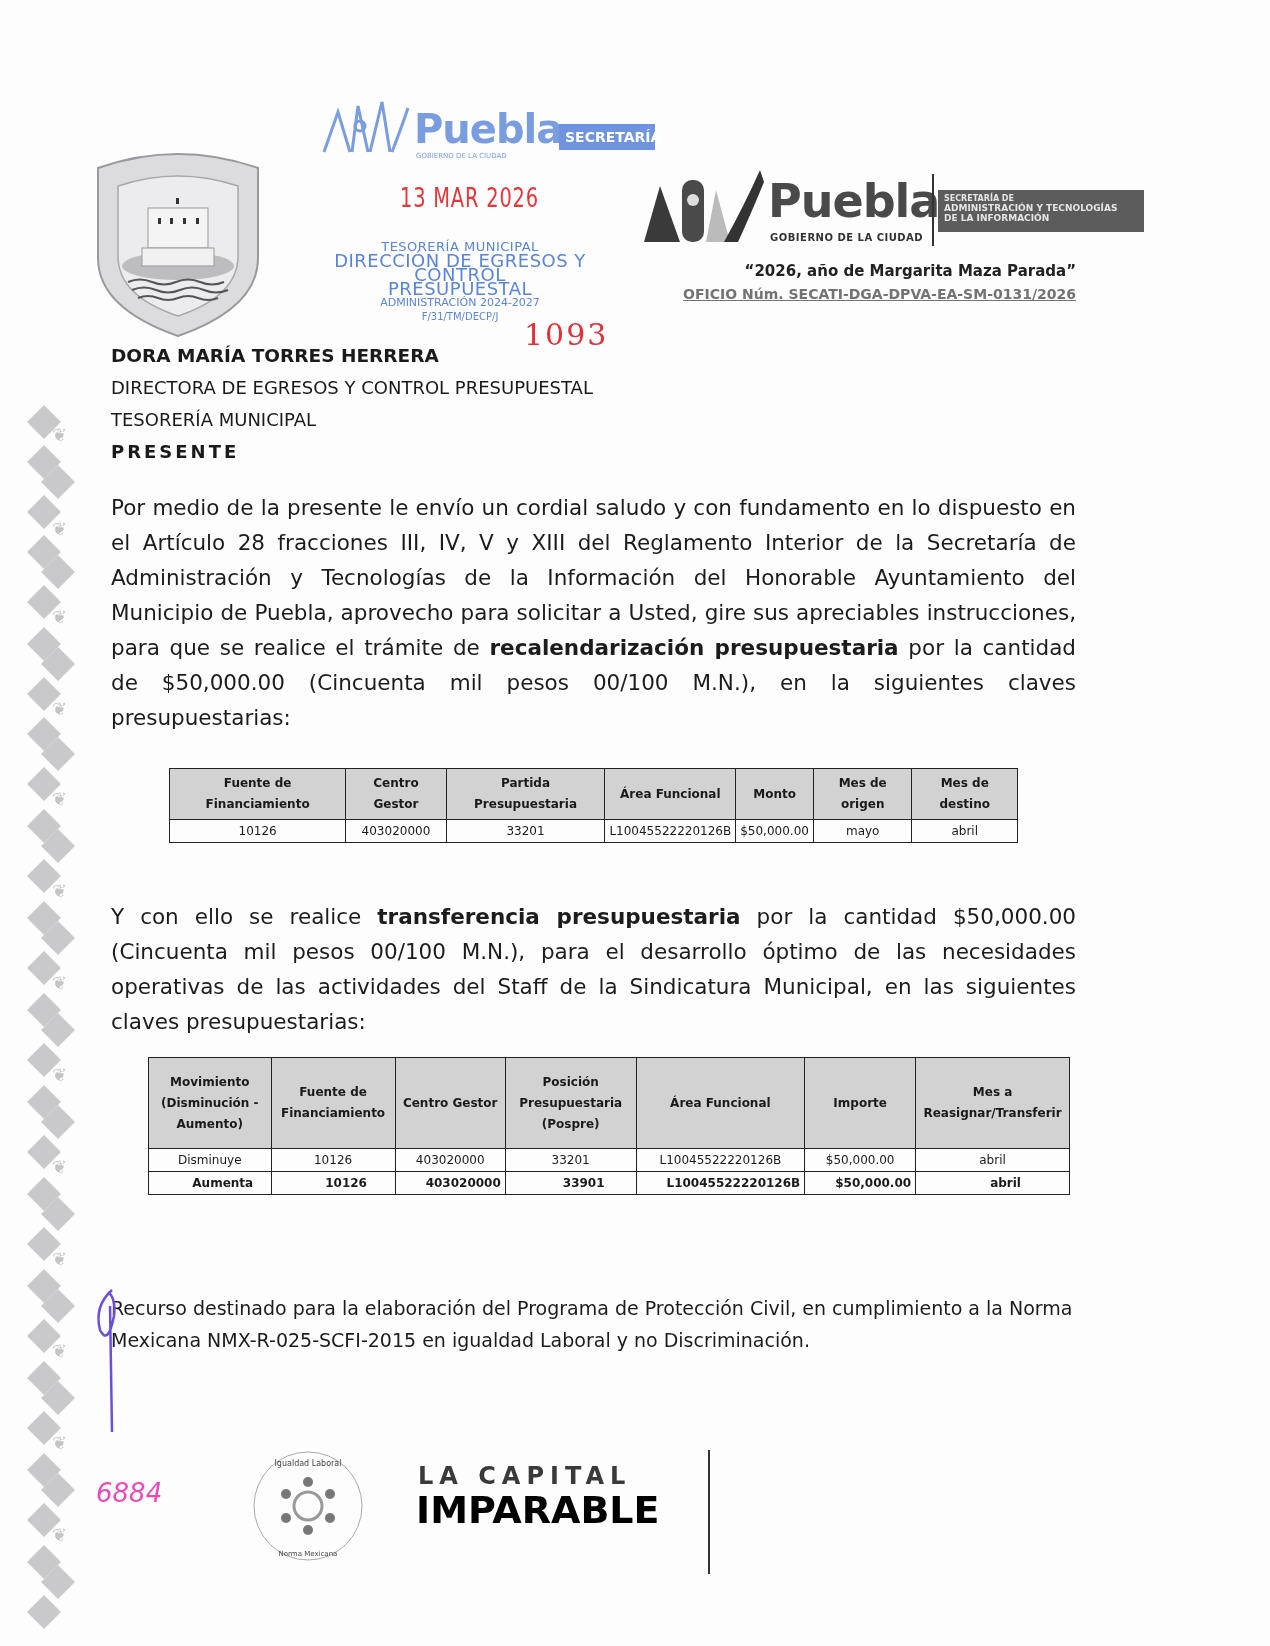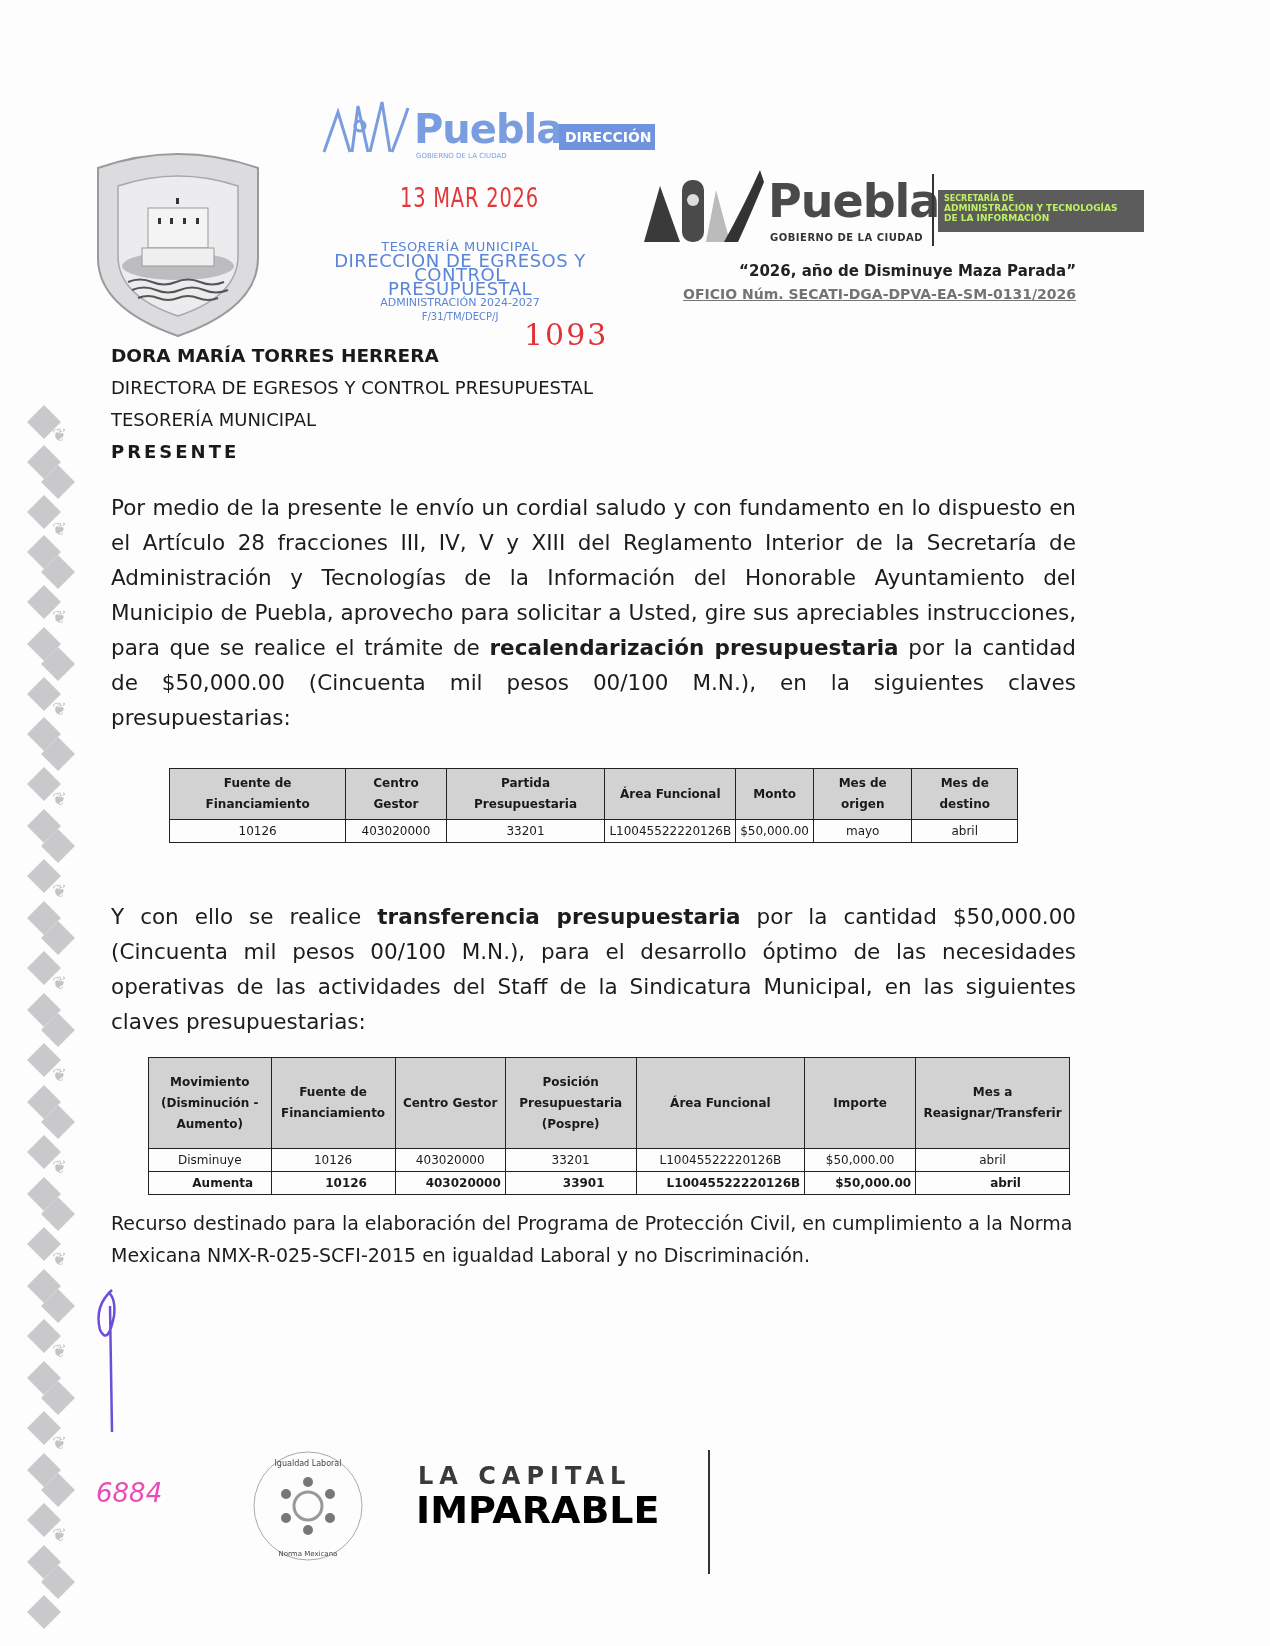--- a/index.html
+++ b/index.html
@@ -26,37 +26,37 @@
   .stamp-text .l2 { font-size: 18px; letter-spacing: 0.5px; }
   .stamp-text .l3 { font-size: 11px; }
   .stamp-text .l4 { font-size: 10px; }
   .folio { left: 524px; top: 317px; font-family: "DejaVu Serif", serif; font-size: 30px; color: #e03238; letter-spacing: 2px; }
 
   
   .hdr-logo { left: 640px; top: 160px; width: 510px; height: 90px; }
   .hdr-logo .pl { position: absolute; left: 128px; top: 14px; font-size: 46px; font-weight: bold; color: #4a4a4a; letter-spacing: -1px; }
   .hdr-logo .gob { position: absolute; left: 130px; top: 72px; font-size: 10px; font-weight: bold; color: #333; letter-spacing: 0.5px; }
   .hdr-logo .sep { position: absolute; left: 292px; top: 14px; width: 2px; height: 72px; background: #333; }
-  .hdr-logo .sec { position: absolute; left: 298px; top: 30px; width: 206px; height: 42px; background: #5c5c5c; color: #bef264; padding: 4px 6px; box-sizing: border-box; }
+  .hdr-logo .sec { position: absolute; left: 298px; top: 30px; width: 206px; height: 42px; background: #5c5c5c; color: #e5e5e5; padding: 4px 6px; box-sizing: border-box; }
   .hdr-logo .sec .s1 { font-size: 8px; font-weight: bold; }
   .hdr-logo .sec .s2 { font-size: 9px; font-weight: bold; }
   .motto { right: 194px; top: 262px; font-size: 15px; font-weight: bold; color: #222; }
   .oficio { right: 194px; top: 286px; font-size: 14px; font-weight: bold; color: #737373; text-decoration: underline; }
 
   
   .addr { left: 111px; top: 340px; font-size: 18px; line-height: 32px; }
   .addr .name { font-weight: bold; font-size: 18.5px; }
   .addr .pres { font-weight: bold; letter-spacing: 3px; }
 
   
   .para { left: 111px; width: 965px; font-size: 21.5px; line-height: 35px; text-align: justify; color: #1c1c1c; }
   .para b { font-weight: bold; }
   .p1 { top: 490px; }
   .p2 { top: 899px; }
-  .p3 { top: 1207px; font-size: 19px; line-height: 32px; text-align: left; }
+  .p3 { top: 1292px; font-size: 19px; line-height: 32px; text-align: left; }
 
   
   table { border-collapse: collapse; position: absolute; font-size: 12px; }
   th { background: #d2d2d2; font-weight: bold; text-align: center; border: 1px solid #222; line-height: 21px; padding: 2px 4px; }
   td { text-align: center; border: 1px solid #222; padding: 0 4px; height: 22px; font-size: 12px; }
   .t1 { left: 169px; top: 768px; width: 849px; }
   .t1 th { height: 46px; }
   .t2 { left: 134px; top: 1057px; width: 922px; margin-left: 14px; }
   .t2 th { height: 86px; }
   .t2 tr.bold td { font-weight: bold; padding-left: 30px; }
@@ -150,21 +150,21 @@
   <svg style="position:absolute;left:0;top:0" width="96" height="62" viewBox="0 0 96 62">
     <g fill="none" stroke="#7a9de0" stroke-width="3">
       <path d="M8 56 L22 16 L34 56"></path>
         <path d="M36 56 L42 10 L52 56"></path>
         <path d="M54 56 L66 6 L74 56"></path>
         <path d="M76 56 Q86 30 92 12"></path>
       <circle cx="44" cy="30" r="5"></circle>
     </g>
   </svg>
   <span class="pl">Puebla</span>
-  <span class="tes">DIRECCIÓN</span>
+  <span class="tes">SECRETARÍA</span>
   <span class="gob">GOBIERNO DE LA CIUDAD</span>
 </div>
 <div class="abs stamp-date">13 MAR 2026</div>
 <div class="abs stamp-text">
   <div class="l1">TESORERÍA MUNICIPAL</div>
   <div class="l2">DIRECCIÓN DE EGRESOS Y CONTROL</div>
   <div class="l2">PRESUPUESTAL</div>
   <div class="l3">ADMINISTRACIÓN 2024-2027</div>
   <div class="l4">F/31/TM/DECP/J</div>
 </div>
@@ -180,21 +180,21 @@
   </svg>
   <span class="pl">Puebla</span>
   <span class="gob">GOBIERNO DE LA CIUDAD</span>
   <div class="sep"></div>
   <div class="sec">
     <div class="s1">SECRETARÍA DE</div>
     <div class="s2">ADMINISTRACIÓN Y TECNOLOGÍAS</div>
     <div class="s2">DE LA INFORMACIÓN</div>
   </div>
 </div>
-<div class="abs motto">“2026, año de Disminuye Maza Parada”</div>
+<div class="abs motto">“2026, año de Margarita Maza Parada”</div>
 <div class="abs oficio">OFICIO Núm. SECATI-DGA-DPVA-EA-SM-0131/2026</div>
 
 <div class="abs addr">
   <div class="name">DORA MARÍA TORRES HERRERA</div>
   <div>DIRECTORA DE EGRESOS Y CONTROL PRESUPUESTAL</div>
   <div>TESORERÍA MUNICIPAL</div>
   <div class="pres">PRESENTE</div>
 </div>
 
 <div class="abs para p1">

